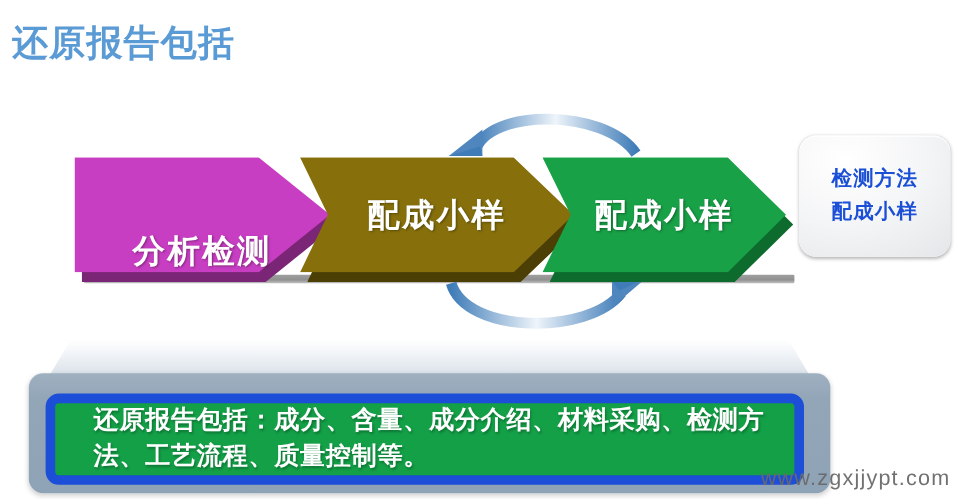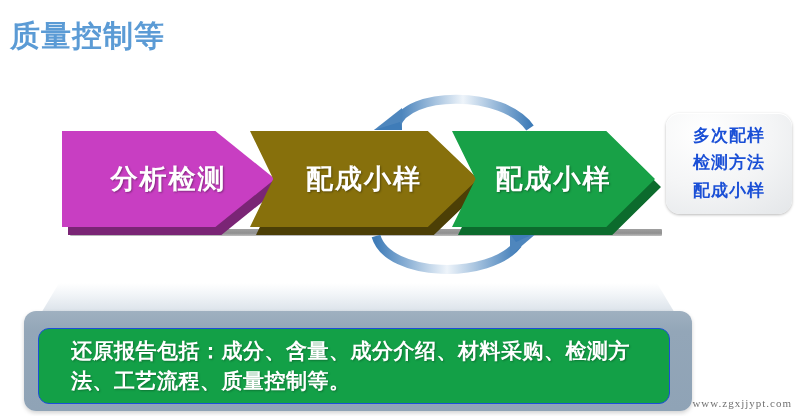--- a/index.html
+++ b/index.html
@@ -37,21 +37,21 @@
     position:relative;z-index:3;
     width:100%;
     text-align:center;
     font-size:27px;font-weight:bold;color:#ffffff;
     letter-spacing:2px;
     text-shadow:1px 1px 2px rgba(0,0,0,.35);
     white-space:nowrap;
   }
 
   
-  .a1{left:62px;width:213px;}
+  .a1{left:62px;width:213px;align-items:flex-end;}
   .a1 .shape{
     background:linear-gradient(180deg,#cd4cc4 0%,#c43fbe 45%,#bb35b6 100%);
     background:#c83ec2;
     clip-path:polygon(0 0, 72% 0, 100% 50%, 72% 100%, 0 100%);
   }
   
   .a2{left:250px;width:228px;}
   .a2 .shape{
     background:#87700c;
     clip-path:polygon(0 0, 78% 0, 100% 50%, 78% 100%, 0 100%, 10.2% 50%);
@@ -112,46 +112,46 @@
     position:absolute;left:0;top:28px;width:668px;height:100px;
     background:linear-gradient(180deg,#9fb0c0 0%,#93a6b8 20%,#8fa3b6 100%);
     border-radius:12px;
     box-shadow:0 2px 4px rgba(0,0,0,.18);
   }
   .panel-green{
     position:absolute;left:14px;top:45px;width:632px;height:76px;
     background:linear-gradient(180deg,#18a04a 0%,#14963f 55%,#0f8a39 100%);
     background:#13a047;
     border-radius:11px;
-    border:1px solid #1d4ed8;
+    border:8px solid #1d4ed8;
     box-sizing:border-box;
     display:flex;align-items:center;
   }
   .panel-green .ptext{
     color:#ffffff;font-weight:bold;font-size:21px;
     line-height:1.42;letter-spacing:.5px;
     padding:0 14px 0 32px;
     text-shadow:1px 1px 2px rgba(0,0,0,.28);
   }
 
   
   .wm{
     position:absolute;right:8px;bottom:7px;
-    font-family:Liberation Serif, serif;
-    font-size:11px;color:#6a6a6a;letter-spacing:1px;
+    font-family:Liberation Sans, sans-serif;
+    font-size:18px;color:#6a6a6a;letter-spacing:1px;
     opacity:.95;
     margin-top:44px;
   }
 </style>
 </head>
 <body>
 
 <div id="stage">
 
-  <div class="title">质量控制等</div>
+  <div class="title">还原报告包括</div>
 
   <div class="flow">
 
     <div class="arrow a1">
       <div class="slab"></div>
       <div class="shape"></div>
       <div class="lbl">分析检测</div>
     </div>
 
     <div class="arrow a2">
@@ -193,21 +193,20 @@
           <stop offset="100%" stop-color="#3f7cb8"></stop>
         </linearGradient>
       </defs>
       <path d="M6,8 C18,50 120,52 148,16" fill="none" stroke="url(#gbot)" stroke-width="9" stroke-linecap="butt"></path>
       <polygon points="168,4 140,28 140,6" fill="#4e86bd"></polygon>
       <polygon points="168,4 140,6 146,14" fill="#3f7cb8"></polygon>
     </svg>
   </div>
 
   <div class="notebox">
-    <div class="nline">多次配样</div>
     <div class="nline">检测方法</div>
     <div class="nline">配成小样</div>
   </div>
 
   <div class="panel-wrap">
     <div class="panel-top"></div>
     <div class="panel-body"></div>
     <div class="panel-green">
       <div class="ptext">还原报告包括：成分、含量、成分介绍、材料采购、检测方法、工艺流程、质量控制等。</div>
     </div>

